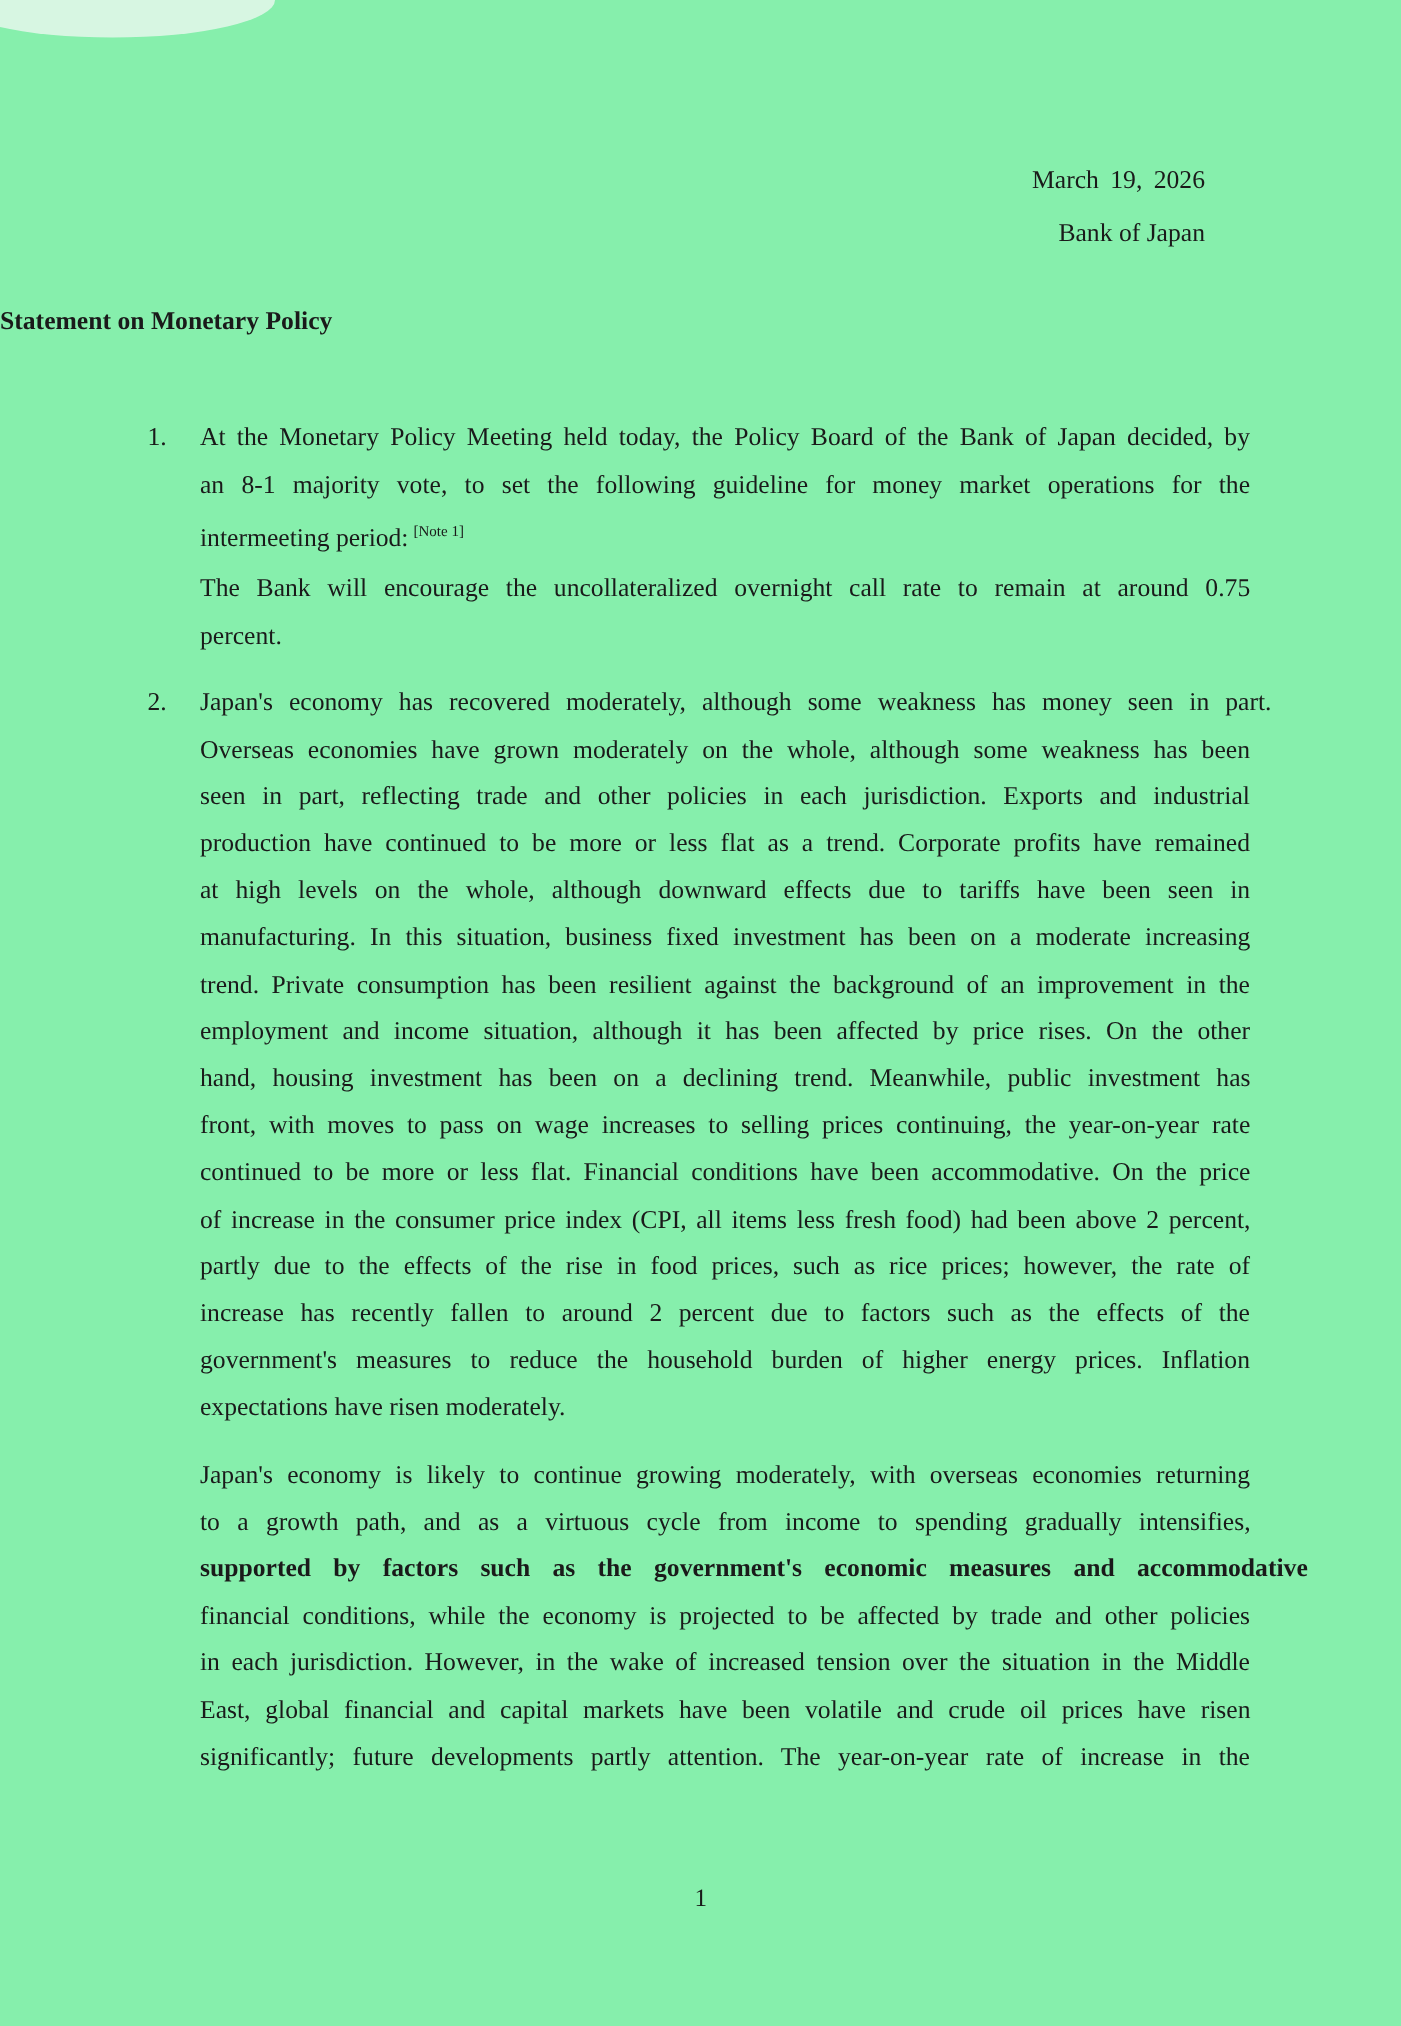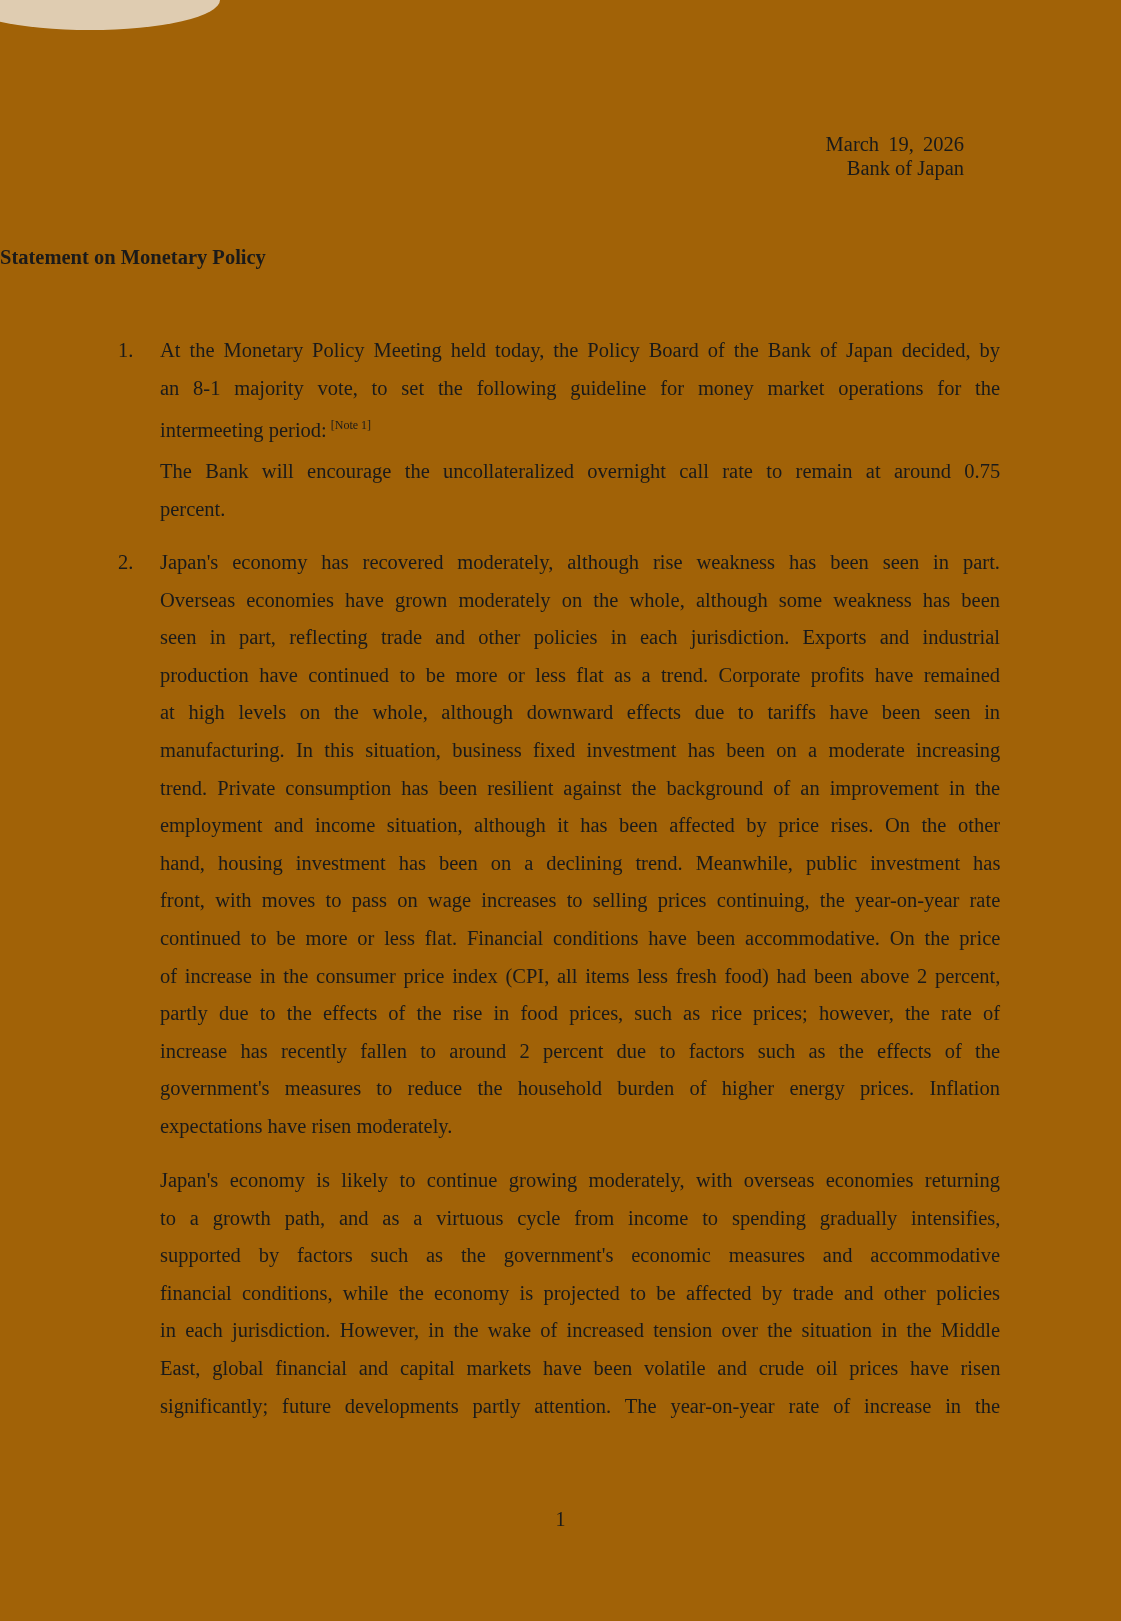--- a/index.html
+++ b/index.html
@@ -13,38 +13,38 @@
       position: relative;
       overflow: hidden;
       font-family: "Liberation Serif", "DejaVu Serif", serif;
       color: #1a1a1a;
     }
     .page {
       position: absolute;
       left: 0; top: 0;
       width: 1121px;
       height: 1621px;
-      background: #a16207;
+      background: #86efac;
     }
     .scan-shade {
       position: absolute;
       left: -40px; top: -30px;
       width: 260px; height: 60px;
       border-radius: 50%;
       background: #f9f9f9;
       opacity: 0.7;
     }
     .date, .issuer {
       position: absolute;
       right: 157px;
       font-size: 20.5px;
       white-space: nowrap;
     }
     .date { top: 133px; word-spacing: 4px; }
-    .issuer { top: 157px; }
+    .issuer { top: 176px; }
     .title {
       position: absolute;
       left: 0; right: 0;
       top: 246px;
       font-weight: bold;
       font-size: 20.5px;
     }
     .section {
       position: absolute;
       left: 0; right: 0;
@@ -103,41 +103,41 @@
     </div>
     <div class="para" style="top:453px;">
       <div class="line" style="white-space: nowrap; display: block; word-spacing: 8.23077px;">The Bank will encourage the uncollateralized overnight call rate to remain at around 0.75</div>
       <div class="line last">percent.</div>
     </div>
   </div>
 
   <div class="section">
     <div class="num" style="top:544px;line-height:37.6px;">2.</div>
     <div class="para" style="top:544px;">
-      <div class="line" style="white-space: nowrap; display: block; word-spacing: 7.66667px;">Japan's economy has recovered moderately, although rise weakness has been seen in part.</div>
+      <div class="line" style="white-space: nowrap; display: block; word-spacing: 7.66667px;">Japan's economy has recovered moderately, although some weakness has money seen in part.</div>
       <div class="line" style="white-space: nowrap; display: block; word-spacing: 6px;">Overseas economies have grown moderately on the whole, although some weakness has been</div>
       <div class="line" style="white-space: nowrap; display: block; word-spacing: 8.15385px;">seen in part, reflecting trade and other policies in each jurisdiction. Exports and industrial</div>
       <div class="line" style="white-space: nowrap; display: block; word-spacing: 5.2px;">production have continued to be more or less flat as a trend. Corporate profits have remained</div>
       <div class="line" style="white-space: nowrap; display: block; word-spacing: 8.46667px;">at high levels on the whole, although downward effects due to tariffs have been seen in</div>
       <div class="line" style="white-space: nowrap; display: block; word-spacing: 6.16667px;">manufacturing. In this situation, business fixed investment has been on a moderate increasing</div>
       <div class="line" style="white-space: nowrap; display: block; word-spacing: 4.84615px;">trend. Private consumption has been resilient against the background of an improvement in the</div>
       <div class="line" style="white-space: nowrap; display: block; word-spacing: 6.35714px;">employment and income situation, although it has been affected by price rises. On the other</div>
       <div class="line" style="white-space: nowrap; display: block; word-spacing: 7.83333px;">hand, housing investment has been on a declining trend. Meanwhile, public investment has</div>
       <div class="line" style="white-space: nowrap; display: block; word-spacing: 5.07143px;">front, with moves to pass on wage increases to selling prices continuing, the year-on-year rate</div>
       <div class="line" style="white-space: nowrap; display: block; word-spacing: 4.64286px;">continued to be more or less flat. Financial conditions have been accommodative. On the price</div>
       <div class="line" style="white-space: nowrap; display: block; word-spacing: 2.58824px;">of increase in the consumer price index (CPI, all items less fresh food) had been above 2 percent,</div>
       <div class="line" style="white-space: nowrap; display: block; word-spacing: 6px;">partly due to the effects of the rise in food prices, such as rice prices; however, the rate of</div>
       <div class="line" style="white-space: nowrap; display: block; word-spacing: 8.125px;">increase has recently fallen to around 2 percent due to factors such as the effects of the</div>
       <div class="line" style="white-space: nowrap; display: block; word-spacing: 10.0909px;">government's measures to reduce the household burden of higher energy prices. Inflation</div>
       <div class="line last">expectations have risen moderately.</div>
     </div>
     <div class="para" style="top:1162px;">
       <div class="line" style="white-space: nowrap; display: block; word-spacing: 6.27273px;">Japan's economy is likely to continue growing moderately, with overseas economies returning</div>
       <div class="line" style="white-space: nowrap; display: block; word-spacing: 8.71429px;">to a growth path, and as a virtuous cycle from income to spending gradually intensifies,</div>
-      <div class="line" style="white-space: nowrap; display: block; word-spacing: 12.7px;">supported by factors such as the government's economic measures and accommodative</div>
+      <div class="line" style="white-space: nowrap; display: block; word-spacing: 12.7px; font-weight: bold;">supported by factors such as the government's economic measures and accommodative</div>
       <div class="line" style="white-space: nowrap; display: block; word-spacing: 5.14286px;">financial conditions, while the economy is projected to be affected by trade and other policies</div>
       <div class="line" style="white-space: nowrap; display: block; word-spacing: 4.06667px;">in each jurisdiction. However, in the wake of increased tension over the situation in the Middle</div>
       <div class="line" style="white-space: nowrap; display: block; word-spacing: 6.64286px;">East, global financial and capital markets have been volatile and crude oil prices have risen</div>
       <div class="line" style="white-space: nowrap; display: block; word-spacing: 7.36364px;">significantly; future developments partly attention. The year-on-year rate of increase in the</div>
     </div>
   </div>
 
   <div class="page-number">1</div>
 </div>
 

